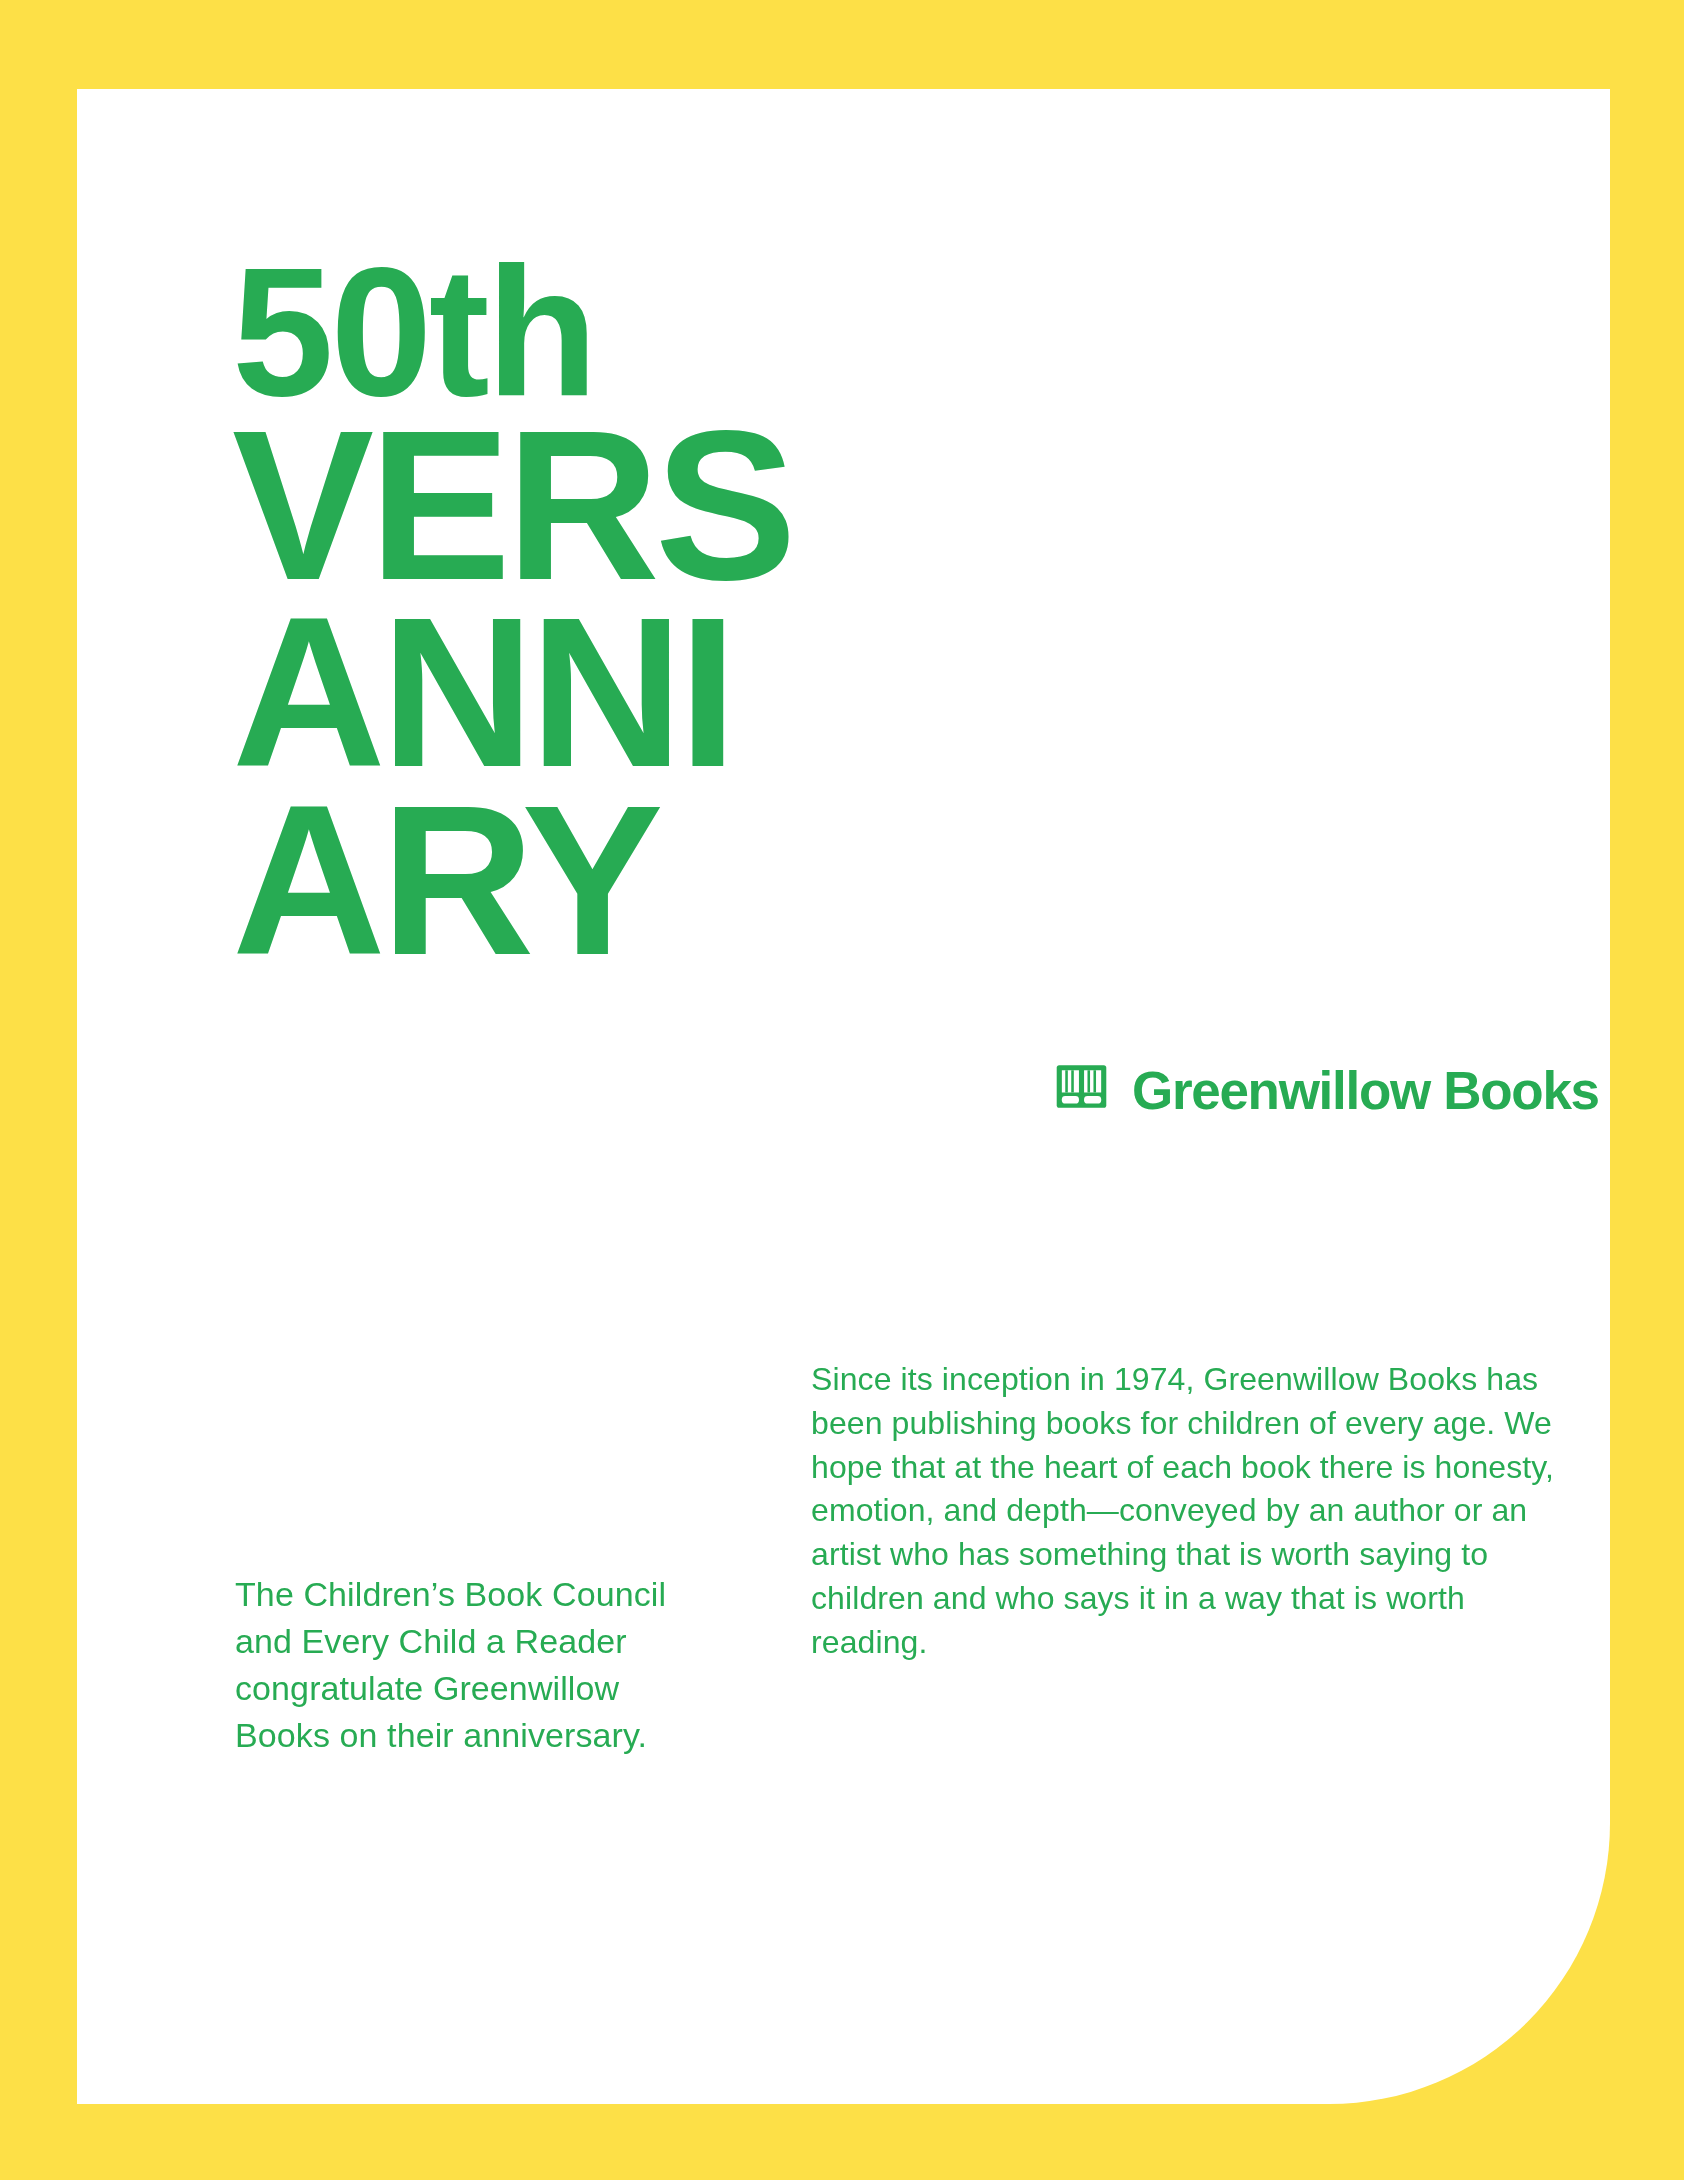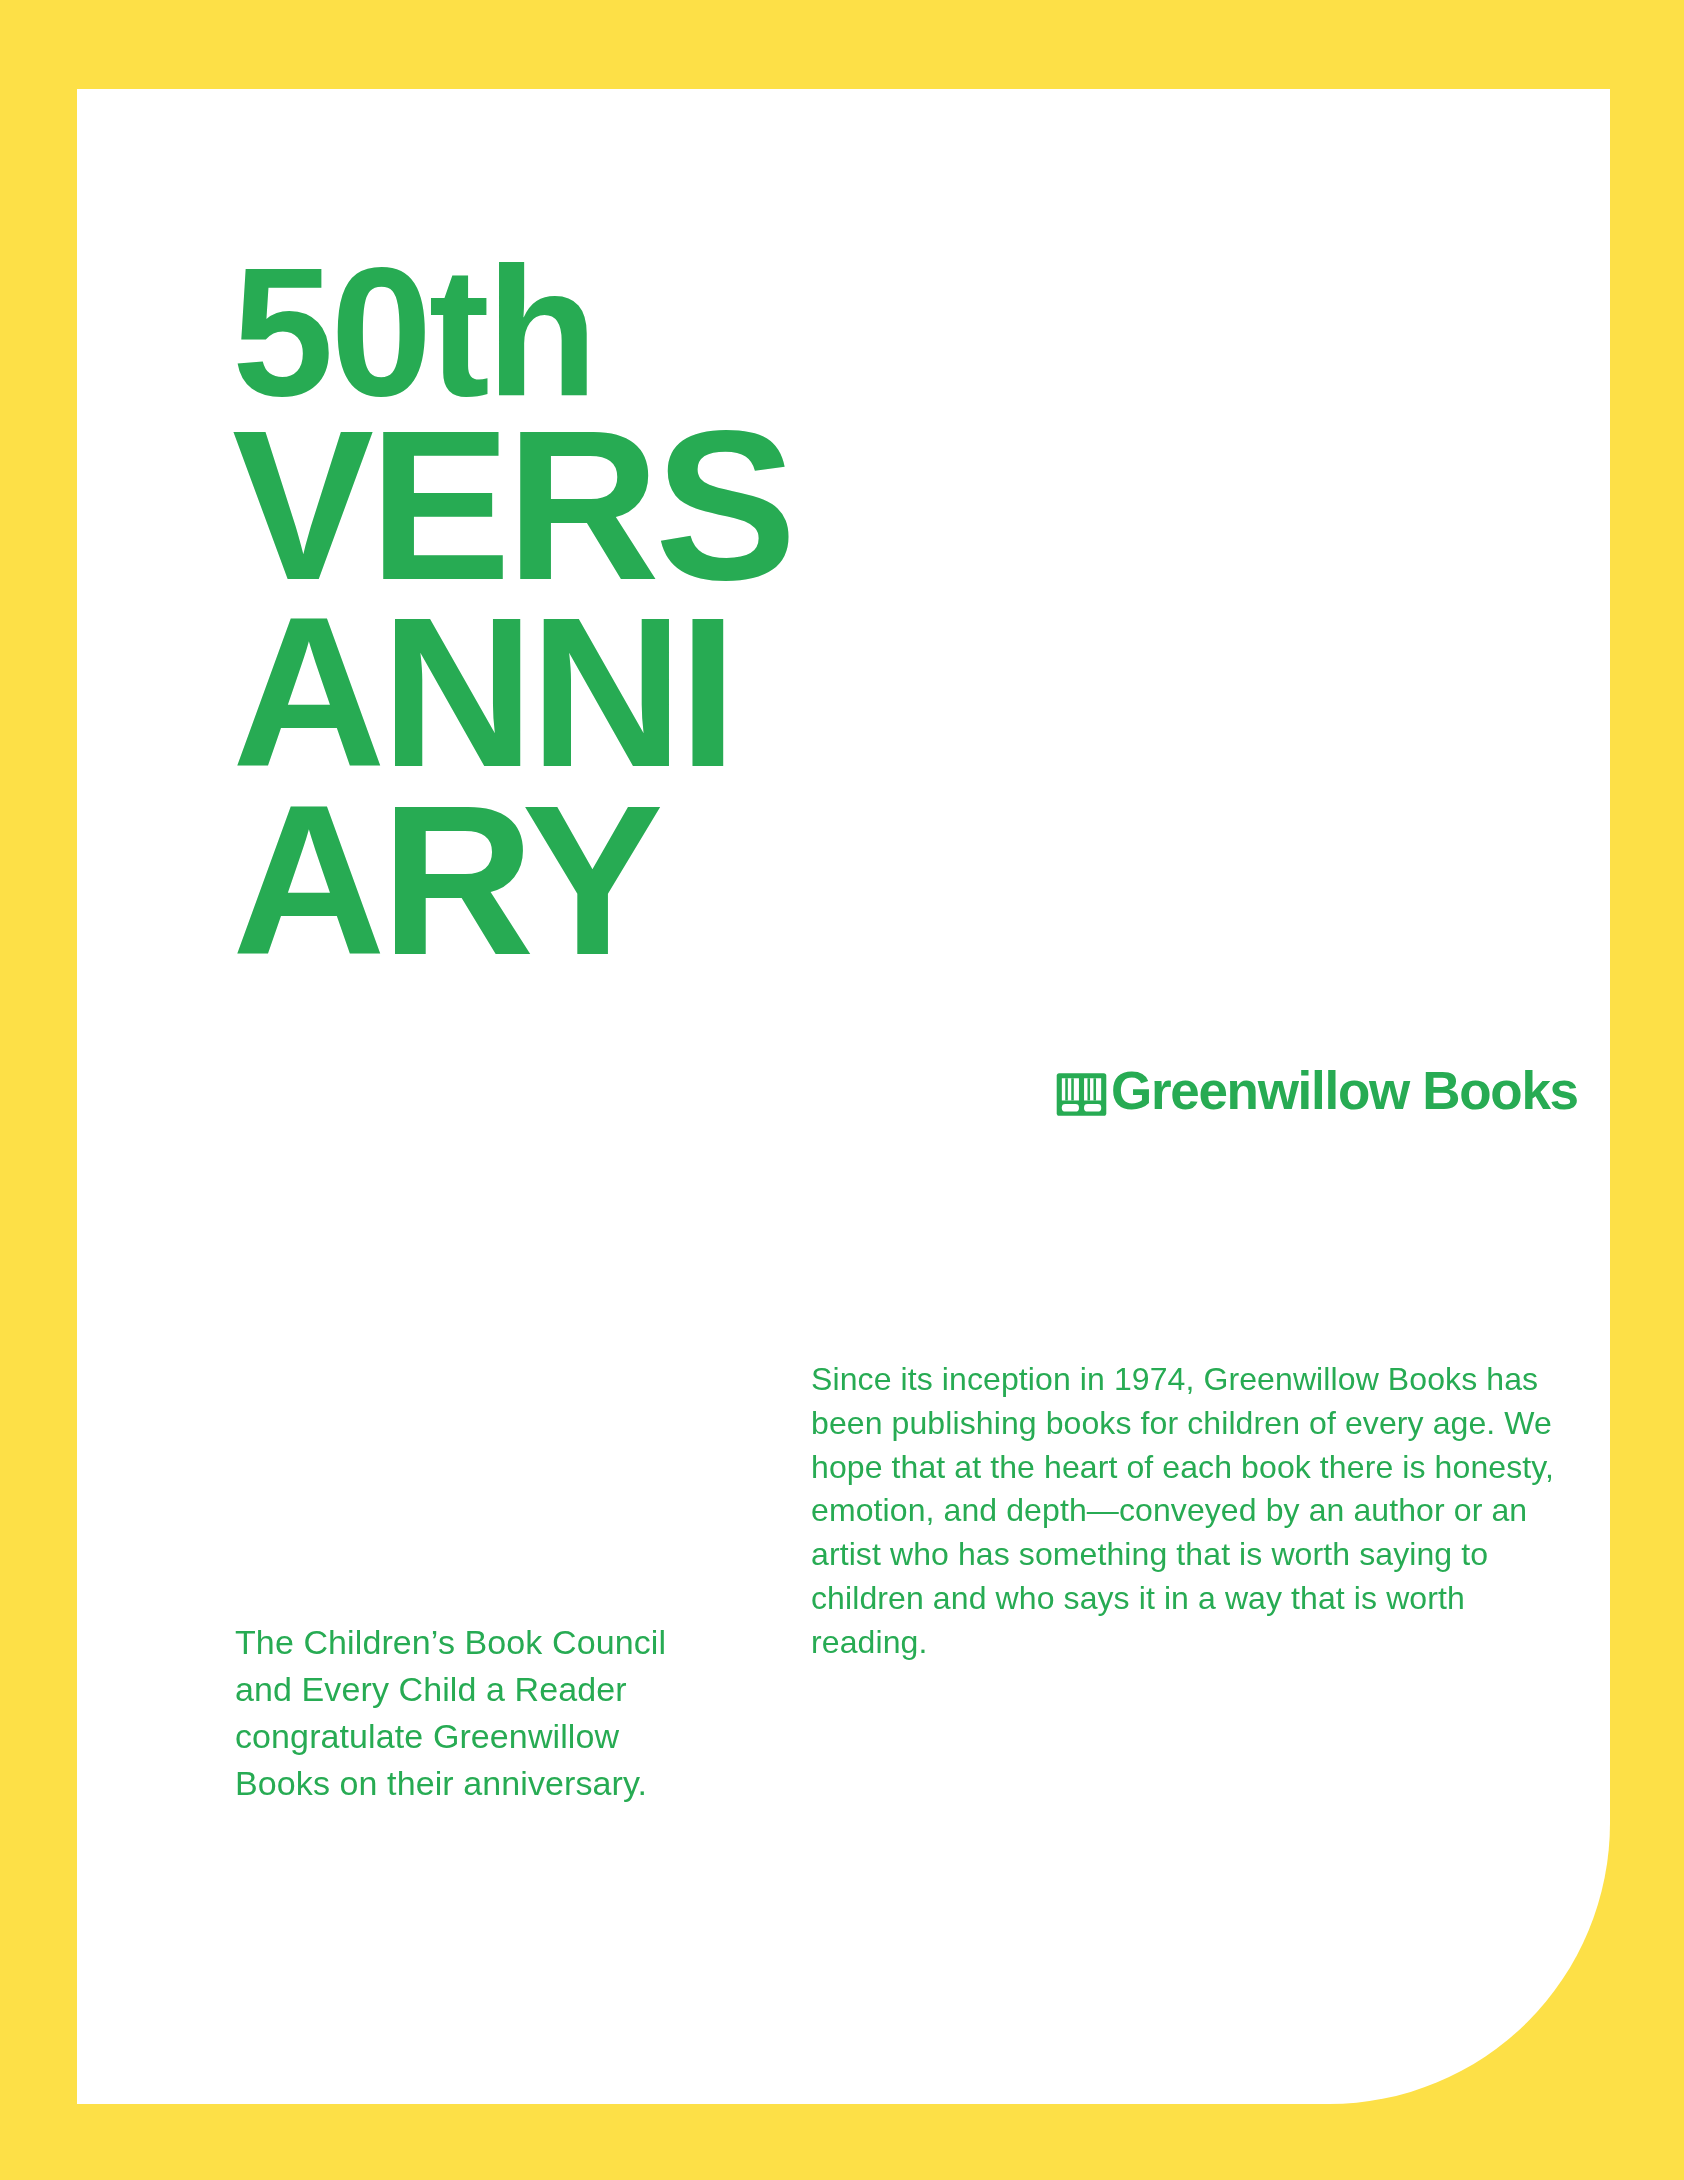--- a/index.html
+++ b/index.html
@@ -52,22 +52,22 @@
     white-space: pre;
   }
   .headline .ln1 { font-size: 183px; letter-spacing: -3.4px; }
 
   
   .logo-lockup {
     position: absolute;
     left: 978px;
     top: 971px;
     display: flex;
-    align-items: flex-end;
-    gap: 3px;
+    align-items: flex-start;
+    gap: 24px;
   }
   .logo-mark {
     width: 53px;
     height: 53px;
     flex: 0 0 auto;
   }
   .logo-text {
     font-family: "Liberation Sans", sans-serif;
     font-size: 53px;
     font-weight: bold;
@@ -79,21 +79,20 @@
   
   .col-left {
     position: absolute;
     left: 158px;
     top: 1482px;
     width: 434px;
     color: #27ab53;
     font-size: 34px;
     line-height: 1.38;
     letter-spacing: 0.1px;
-    margin-top: 48px;
   }
 
   .col-right {
     position: absolute;
     left: 734px;
     top: 1269px;
     width: 767px;
     color: #27ab53;
     font-size: 32px;
     line-height: 1.37;

